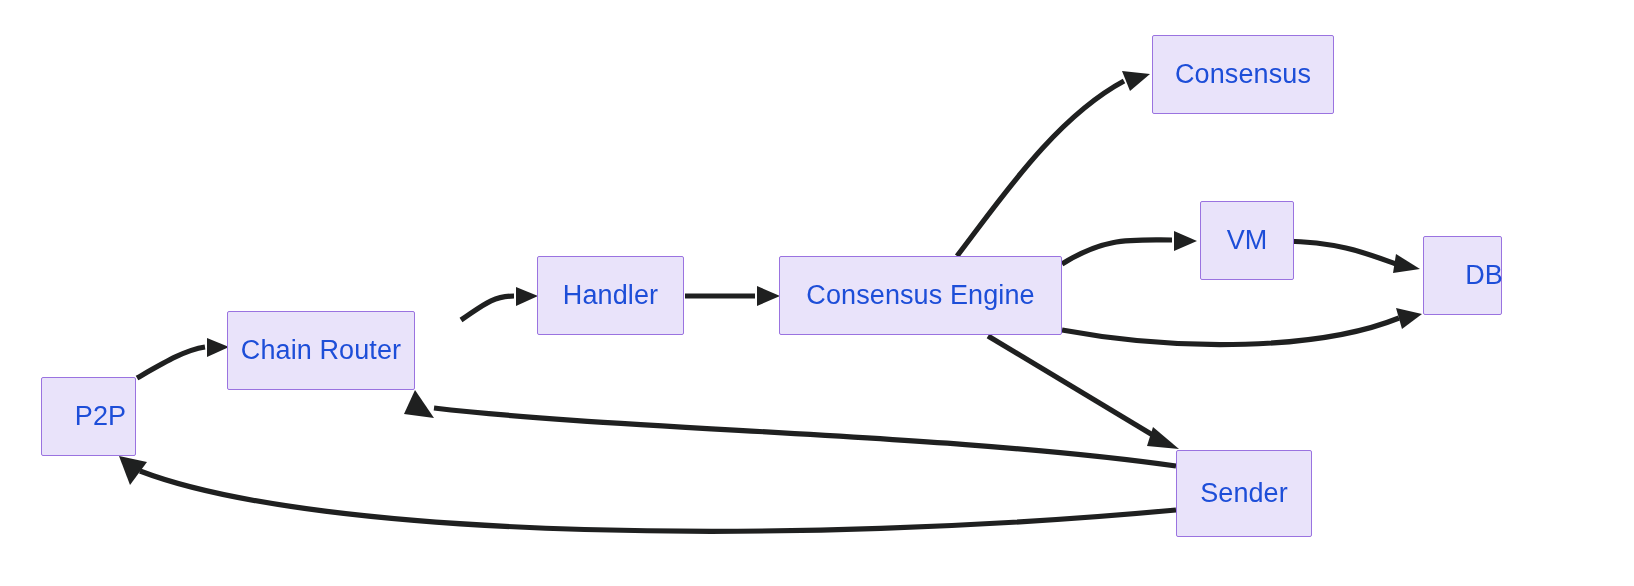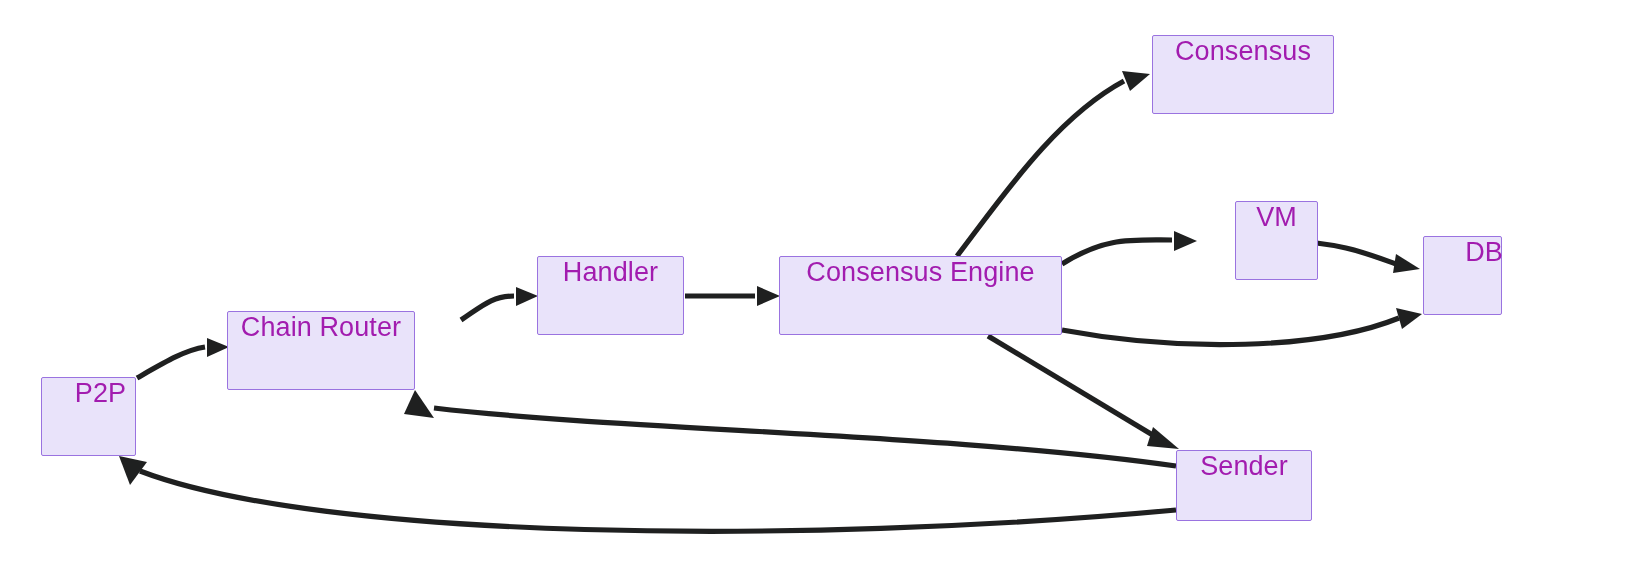--- a/index.html
+++ b/index.html
@@ -24,22 +24,23 @@
     width: 1634px;
     height: 586px;
   }
   .node {
     position: absolute;
     box-sizing: border-box;
     background: #e9e3fa;
     border: 1.6px solid #9a73e0;
     border-radius: 2px;
     display: flex;
+    align-items: center;
     justify-content: center;
-    color: #a21caf;
+    color: #1d4ed8;
     font-size: 27px;
     font-family: "Liberation Sans", sans-serif;
     letter-spacing: 0.1px;
     white-space: nowrap;
   }
   .node-label {
     pointer-events: none;
   }
   .edge-path {
     fill: none;
@@ -123,25 +124,25 @@
   </div>
 
   <div class="node" style="left:537px; top:256px; width:147px; height:79px;">
     <span class="node-label">Handler</span>
   </div>
 
   <div class="node" style="left:1152px; top:35px; width:182px; height:79px;">
     <span class="node-label">Consensus</span>
   </div>
 
-  <div class="node" style="left:1200px; top:201px; width:83px; height:79px;margin-left:35px;">
+  <div class="node" style="left:1200px; top:201px; width:94px; height:79px;">
     <span class="node-label">VM</span>
   </div>
 
   <div class="node" style="left:1423px; top:236px; width:79px; height:79px;padding-left:43px;">
     <span class="node-label">DB</span>
   </div>
 
-  <div class="node" style="left:1176px; top:450px; width:136px; height:71px;">
+  <div class="node" style="left:1176px; top:450px; width:136px; height:87px;">
     <span class="node-label">Sender</span>
   </div>
 
 </div>
 
 </body></html>

